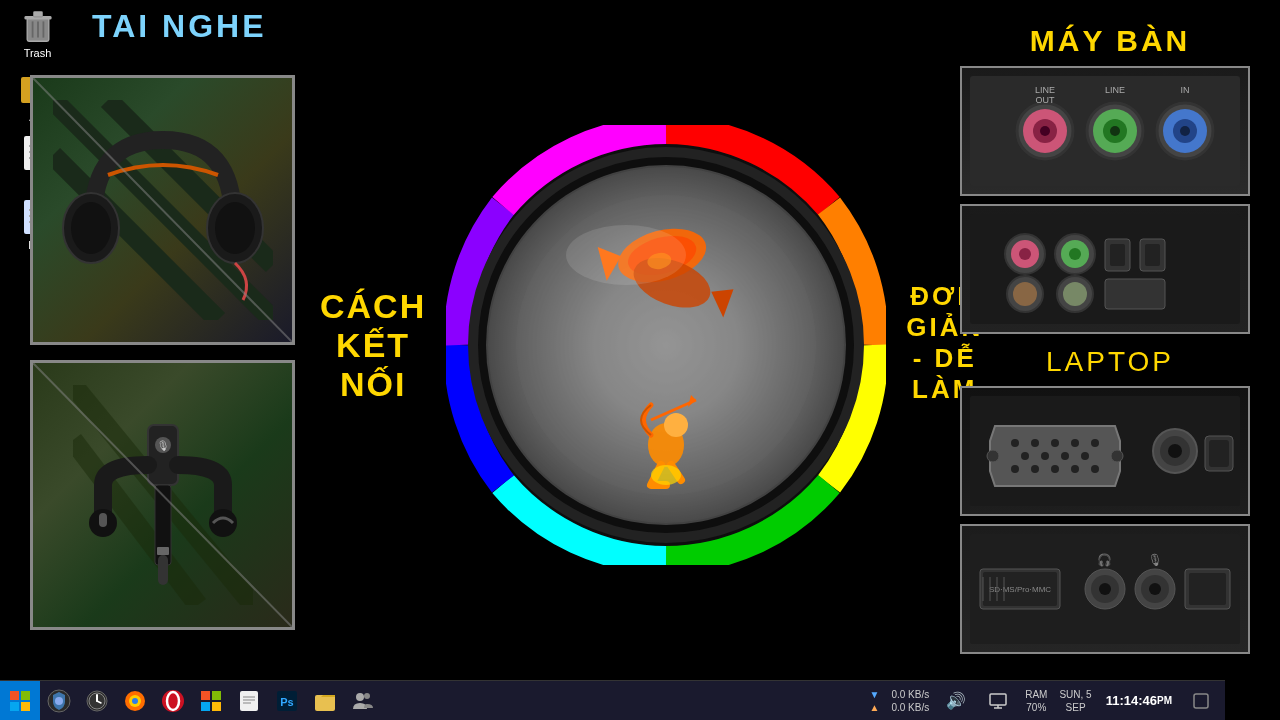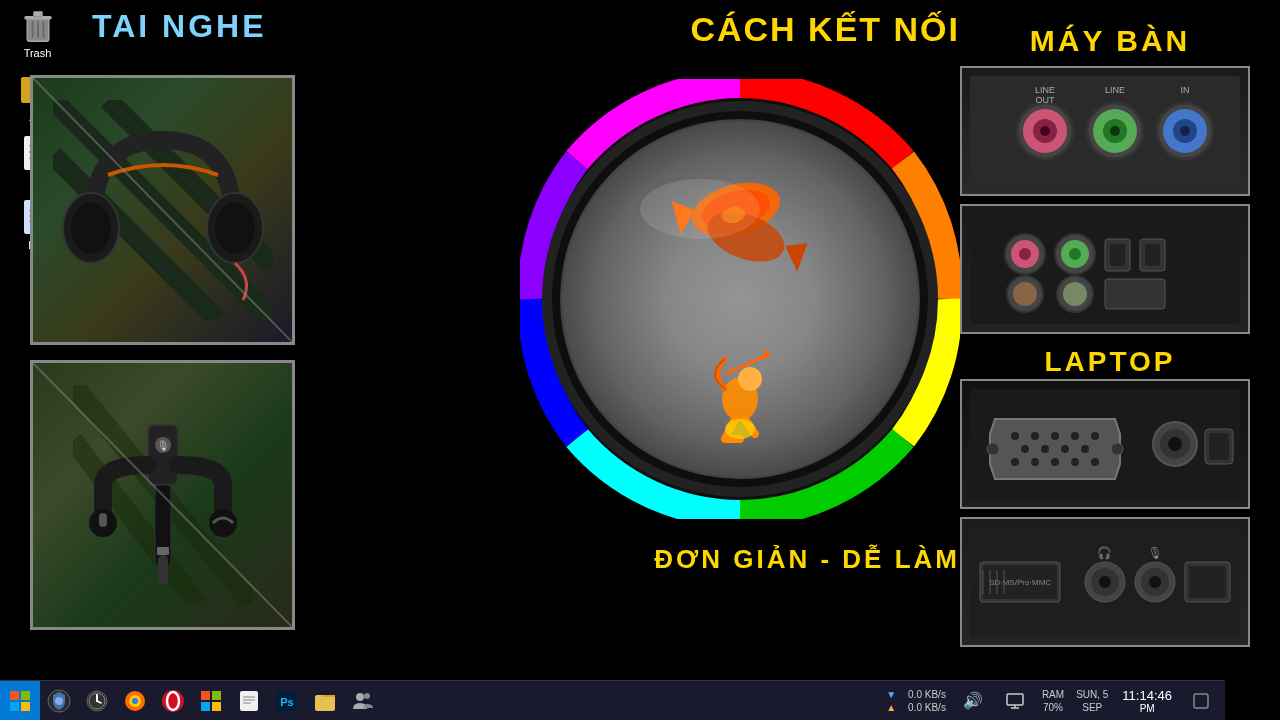--- a/index.html
+++ b/index.html
@@ -99,22 +99,22 @@
     }
 
     
     #center-content {
       position: absolute;
       left: 320px;
       right: 320px;
       top: 0;
       bottom: 0;
       display: flex;
-      flex-direction: column;
-      align-items: flex-end;
+      flex-direction: row;
+      align-items: center;
       justify-content: flex-start;
       gap: 20px;
     }
 
     #main-title {
       text-align: center;
       margin-top: 10px;
     }
 
     #main-title .line1, #main-title .line2 {
@@ -170,25 +170,25 @@
       font-weight: bold;
       letter-spacing: 3px;
       text-align: center;
       margin-top: 24px;
       margin-bottom: 8px;
     }
 
     #laptop-title {
       color: #FFD700;
       font-size: 28px;
-      font-weight: bold;
+      font-weight: normal;
       letter-spacing: 3px;
       text-align: center;
       margin-top: 12px;
-      margin-bottom: 1px;
+      margin-bottom: 8px;
     }
 
     .right-img {
       width: 290px;
       height: 130px;
       border: 2px solid #888;
       background: #222;
       margin-bottom: 8px;
       overflow: hidden;
       display: flex;
@@ -246,25 +246,25 @@
       flex-direction: column;
       align-items: center;
       font-size: 10px;
       color: #ccc;
       line-height: 1.3;
       padding: 0 4px;
     }
 
     .time-block {
       display: flex;
-      flex-direction: column;
+      flex-direction: row;
       align-items: center;
       color: #fff;
       font-size: 13px;
-      font-weight: normal;
+      font-weight: bold;
       padding: 0 6px;
     }
 
     
     .circle-svg {
       width: 440px;
       height: 440px;
     }
 
     

